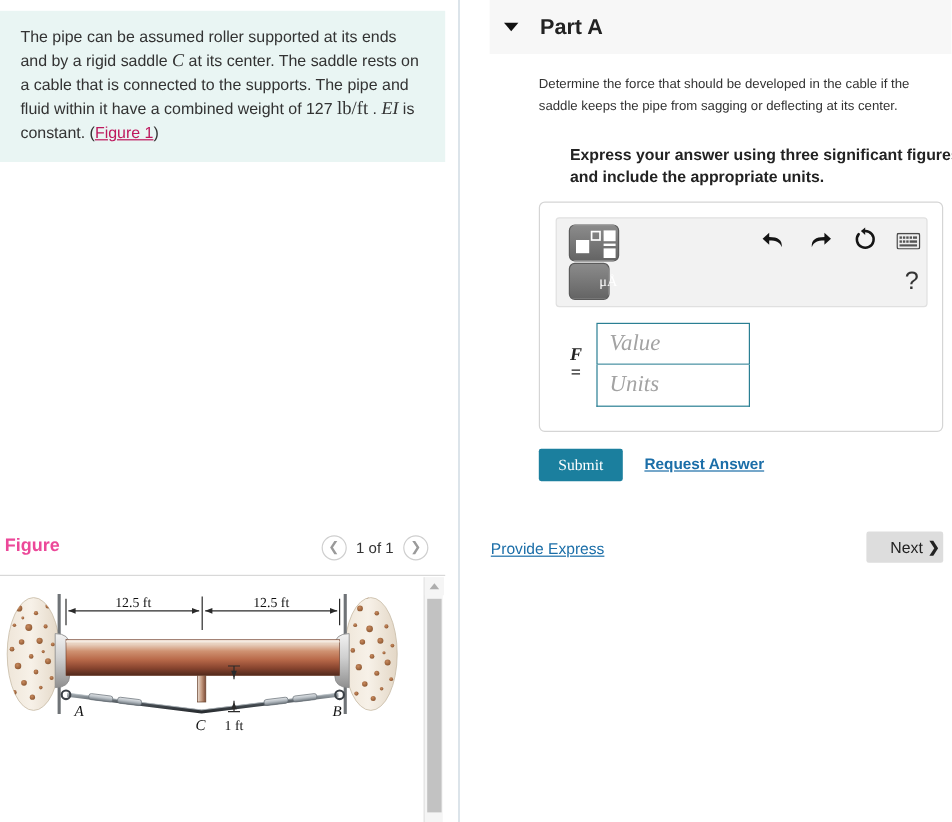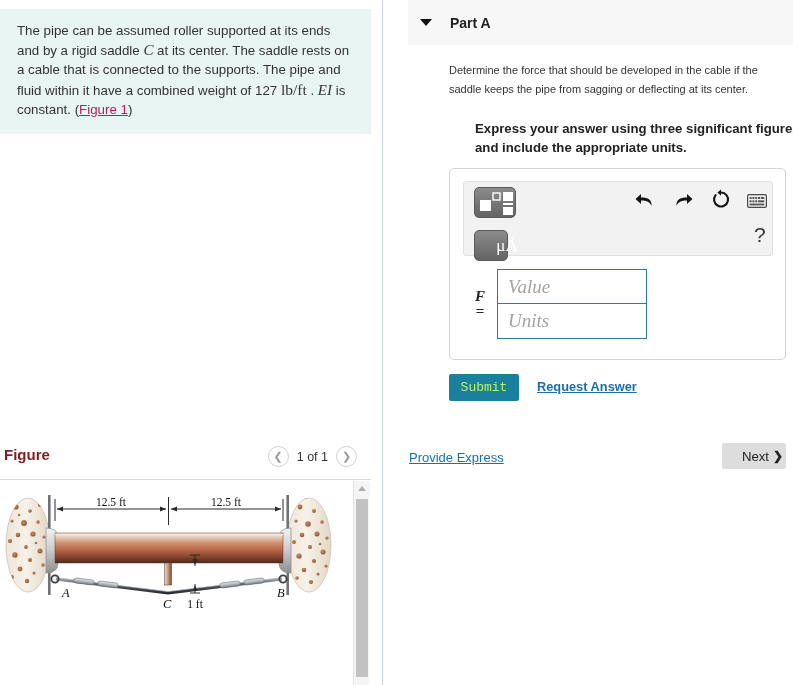--- a/index.html
+++ b/index.html
@@ -44,21 +44,21 @@
     color: #be185d; text-decoration: underline; cursor: pointer;
   }
 
   
   .figure-header {
     position: absolute; left: 0; top: 446px;
     width: 371px; height: 30px;
   }
   .figure-title {
     position: absolute; left: 4px; top: 0;
-    font-size: 15px; font-weight: bold; color: #7f1d1d;
+    font-size: 15px; font-weight: bold; color: #ec4899;
   }
   .fig-pager {
     position: absolute; right: 14px; top: 0;
     display: flex; align-items: center; gap: 8px;
   }
   .pager-btn {
     width: 21px; height: 21px; border-radius: 50%;
     border: 1px solid #cfcfcf; background: #ffffff;
     display: flex; align-items: center; justify-content: center;
     color: #9a9a9a; font-size: 11px; cursor: pointer;
@@ -113,21 +113,21 @@
     display: flex; align-items: center;
   }
   .part-caret {
     margin-left: 12px; margin-right: 18px;
     width: 0; height: 0;
     border-left: 6px solid transparent;
     border-right: 6px solid transparent;
     border-top: 7px solid #111;
     cursor: pointer;
   }
-  .part-title { font-size: 14px; font-weight: bold; color: #222; }
+  .part-title { font-size: 18px; font-weight: bold; color: #222; }
 
   .question-text {
     position: absolute; left: 66px; top: 61px;
     width: 336px;
     font-size: 11px; line-height: 19px; color: #333;
   }
   .express-text {
     position: absolute; left: 66px; top: 120px;
     width: 336px;
     font-size: 13.2px; line-height: 18.5px; font-weight: bold; color: #222; margin-left: 26px;
@@ -146,23 +146,23 @@
     background: #f2f2f2; border: 1px solid #e0e0e0; border-radius: 3px;
   }
   .tpl-btn {
     position: absolute; border-radius: 5px;
     background: linear-gradient(#8b8b8b, #646464);
     border: 1px solid #5b5b5b;
     cursor: pointer;
   }
   .tpl-math { left: 10px; top: 5px; width: 42px; height: 31px; }
   .tpl-unit {
-    left: 10px; top: 48px; width: 34px; height: 31px;
+    left: 10px; top: 37px; width: 34px; height: 31px;
     display: flex; align-items: center; justify-content: center;
-    color: #ffffff; font-family: "Liberation Serif", serif; font-size: 17px; padding-left: 32px;
+    color: #ffffff; font-family: "Liberation Serif", serif; font-size: 12px; padding-left: 32px;
   }
   .bar-icon {
     position: absolute; cursor: pointer;
     color: #1a1a1a;
   }
   .ic-undo { left: 170px; top: 8px; font-size: 21px; }
   .ic-redo { left: 208px; top: 8px; font-size: 21px; }
   .ic-reset { left: 246px; top: 7px; font-size: 21px; }
   .ic-kbd   { left: 283px; top: 12px; }
   .ic-help  { left: 290px; top: 41px; font-size: 21px; color: #333; }
@@ -173,37 +173,37 @@
   }
   .flabel {
     width: 34px; text-align: center;
     font-family: "Liberation Serif", serif;
     font-size: 15px; font-weight: bold; font-style: italic;
     color: #222; line-height: 15px;
   }
   .flabel .eq { display: block; font-style: normal; font-weight: bold; }
   .fields { display: flex; flex-direction: column; }
   .afield {
-    width: 150px; height: 35px;
+    width: 128px; height: 35px;
     border: 1px solid #2a7f93;
     background: #ffffff;
     padding: 0 10px;
     font-family: "Liberation Serif", serif;
     font-size: 19px; font-style: italic; color: #0f172a;
     outline: none;
   }
   .afield::placeholder { color: #a3a3a3; font-style: italic; }
   .afield.second { border-top: none; }
 
   .submit-btn {
     position: absolute; left: 449px; top: 374px;
     width: 70px; height: 27px;
-    background: #1b7f9e; color: #bef264;
+    background: #1b7f9e; color: #ffffff;
     border: none; border-radius: 2px;
-    font-family: Liberation Mono, monospace;
+    font-family: Liberation Serif, serif;
     font-size: 13px; cursor: pointer;
   }
   .request-link {
     position: absolute; left: 537px; top: 379px;
     font-size: 12.8px; font-weight: bold; color: #1b6ea8;
     text-decoration: underline; cursor: pointer;
   }
 
   .feedback-link {
     position: absolute; left: 409px; top: 450px;

